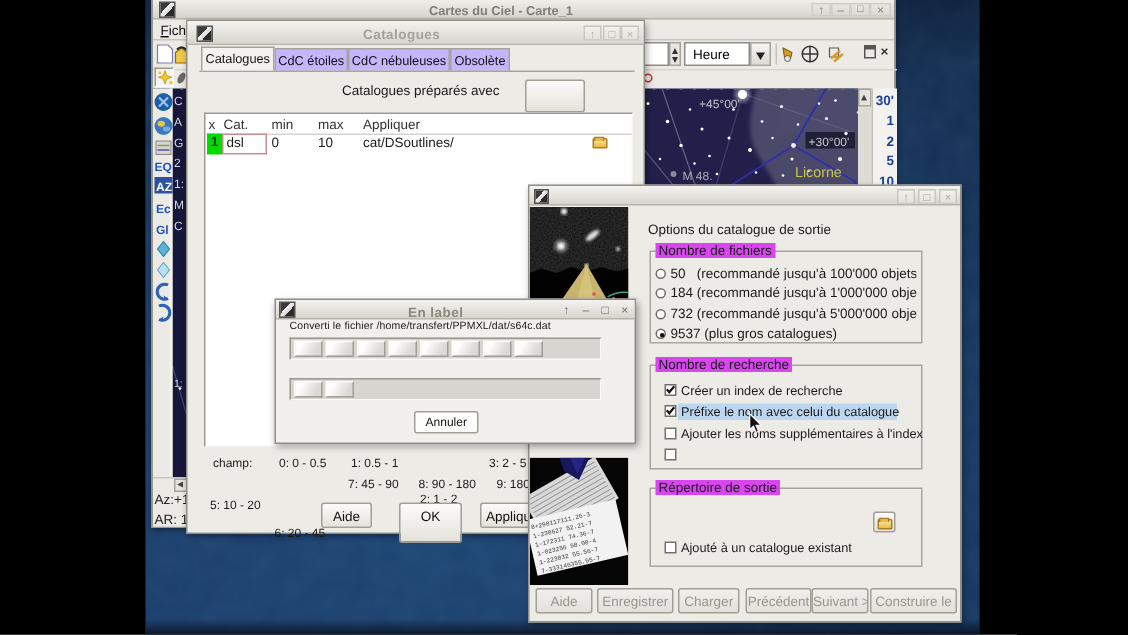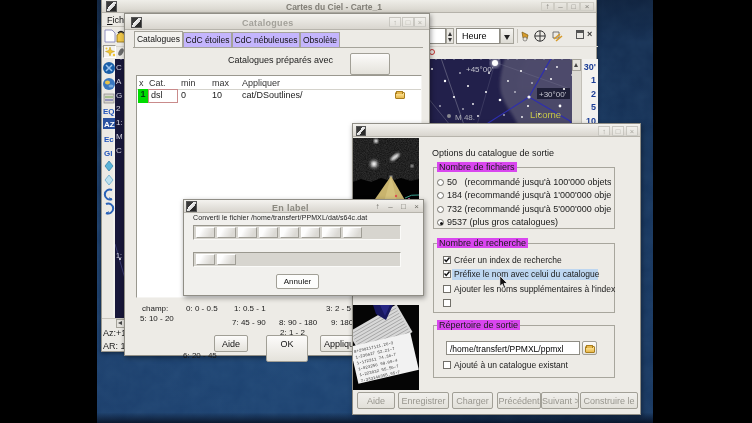--- a/index.html
+++ b/index.html
@@ -271,21 +271,21 @@
       <div class="t9" style="left:75px;top:14px;">10</div>
       <div class="t9" style="left:105px;top:14px;">cat/DSoutlines/</div>
       <div class="folder" style="left:258px;top:16px;"></div>
     </div>
 
     <div class="t8" style="left:17px;top:290px;">champ:</div>
     <div class="t8" style="left:61px;top:290px;">0: 0 - 0.5</div>
     <div class="t8" style="left:109px;top:290px;">1: 0.5 - 1</div>
     <div class="t8" style="left:155px;top:280px;margin-top:34px;">2: 1 - 2</div>
     <div class="t8" style="left:201px;top:290px;">3: 2 - 5</div>
-    <div class="t8" style="left:15px;top:300px;text-align:right;">5: 10 - 20</div>
+    <div class="t8" style="left:15px;top:318px;text-align:right;">5: 10 - 20</div>
     <div class="t8" style="left:58px;top:304px;margin-top:33px;">6: 20 - 45</div>
     <div class="t8" style="left:107px;top:304px;">7: 45 - 90</div>
     <div class="t8" style="left:154px;top:304px;">8: 90 - 180</div>
     <div class="t8" style="left:206px;top:304px;">9: 180 - 360</div>
 
     <div class="btn" style="left:89px;top:321px;width:34px;height:17px;padding-top:3px;">Aide</div>
     <div class="btn" style="left:141px;top:321px;width:42px;height:27px;padding-top:3px;">OK</div>
     <div class="btn" style="left:195px;top:321px;width:46px;height:17px;padding-top:3px;">Appliquer</div>
   </div>
 
@@ -327,21 +327,20 @@
       </div>
     <div class="cb" style="left:90px;top:161px;"></div>
     <div class="cb" style="left:90px;top:175px;"></div>
     <div class="t9" style="left:101px;top:131px;font-size:8.5px;">Créer un index de recherche</div>
     <div class="t9" style="left:101px;top:145px;font-size:8.5px;">Préfixe le nom avec celui du catalogue</div>
     <div class="t9" style="left:101px;top:160px;font-size:8.5px;">Ajouter les noms supplémentaires à l'index</div>
 
     <div class="gbox" style="left:80px;top:201px;width:182px;height:53px;">
       <div class="glabel">Répertoire de sortie</div>
     </div>
-    <div class="tfield" style="left:93px;top:217px;width:134px;height:14px;font-size:8.5px;padding:2px 0 0 3px;white-space:nowrap;overflow:hidden;">/home/transfert/PPMXL/ppmxl</div>
     <div class="btn" style="left:229px;top:217px;width:15px;height:14px;">
         <div class="folder" style="left:2px;top:4px;"></div>
       </div>
     <div class="cb" style="left:90px;top:237px;"></div>
     <div class="t9" style="left:101px;top:236px;font-size:8.5px;">Ajouté à un catalogue existant</div>
 
     <div class="btn dis" style="left:4px;top:268px;width:38px;height:17px;padding-top:3px;">Aide</div>
     <div class="btn dis" style="left:45px;top:268px;width:51px;height:17px;padding-top:3px;">Enregistrer</div>
     <div class="btn dis" style="left:99px;top:268px;width:41px;height:17px;padding-top:3px;">Charger</div>
     <div class="btn dis" style="left:144px;top:268px;width:44px;height:17px;padding-top:3px;">Précédent</div>

